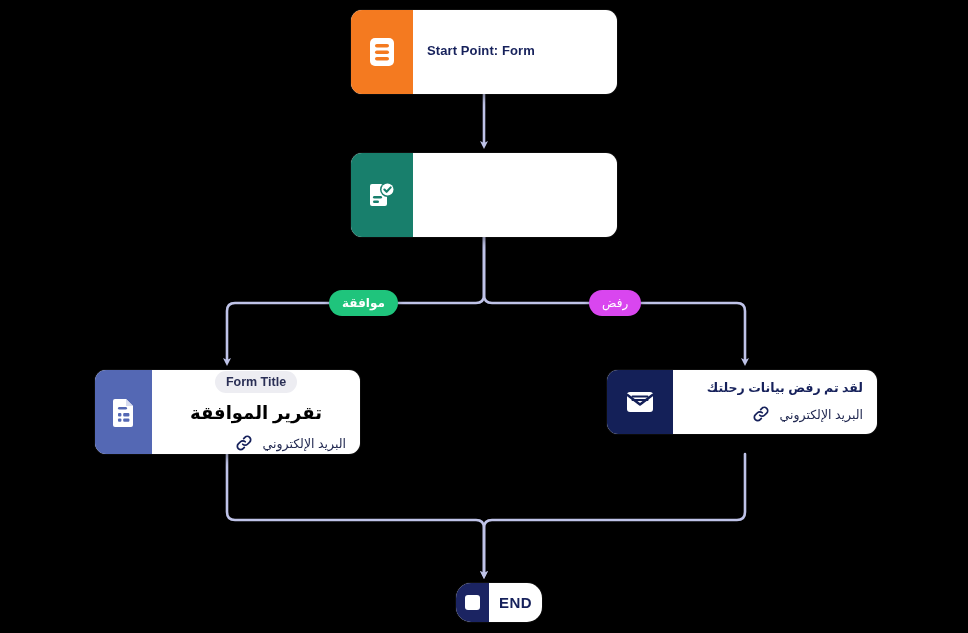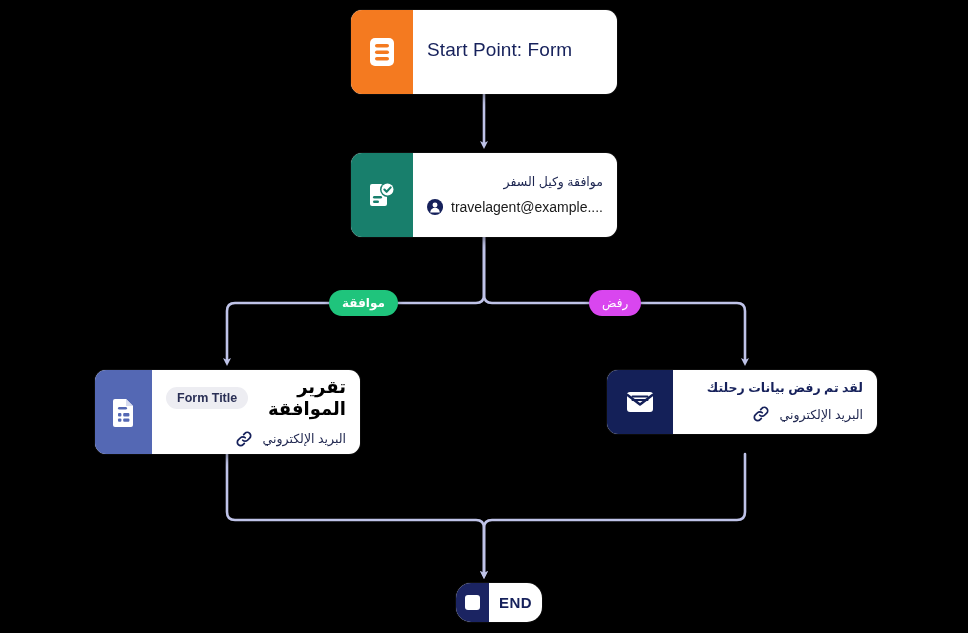--- a/index.html
+++ b/index.html
@@ -44,21 +44,21 @@
     flex-direction:column;
     justify-content:center;
     padding:0 14px;
     min-width:0;
   }
 
   
   #node-start{ left:351px; top:10px; width:266px; height:84px; }
   #node-start .node-icon{ width:62px; background:#F47A20; }
   #node-start .title{
-    font-size:19px; font-weight:normal; color:#16215B;
+    font-size:13px; font-weight:bold; color:#16215B;
     letter-spacing:.1px; margin-bottom:4px;
   }
   #node-start .subtitle{
     font-size:12.5px; color:#1c2550; direction:rtl; text-align:right;
   }
 
   
   #node-approval{ left:351px; top:153px; width:266px; height:84px; }
   #node-approval .node-icon{ width:62px; background:#187F6C; }
   #node-approval .ar-title{
@@ -69,21 +69,21 @@
     display:flex; align-items:center; gap:8px;
     font-size:14px; color:#1a1a1a;
     white-space:nowrap; overflow:hidden;
   }
 
   
   #node-approved{ left:95px; top:370px; width:265px; height:84px; }
   #node-approved .node-icon{ width:57px; background:#5468B4; }
   #node-approved .row-top{
     display:flex; align-items:center; justify-content:flex-end;
-    gap:9px; margin-bottom:9px;
+    gap:9px; margin-bottom:9px;flex-direction:column;
   }
   .chip{
     background:#EDEDF2; color:#2a2f55;
     font-size:12.5px; font-weight:bold;
     padding:4px 11px; border-radius:11px;
     white-space:nowrap;
   }
   #node-approved .ar-strong{
     font-size:18px; font-weight:bold; color:#000000;
     direction:rtl;
@@ -174,31 +174,20 @@
   <div class="node" id="node-approval">
     <div class="node-icon">
       <svg class="glyph" width="32" height="32" viewBox="0 0 32 32">
         <path d="M6 5 h13 a2 2 0 0 1 2 2 v18 a2 2 0 0 1 -2 2 h-13 a2 2 0 0 1 -2 -2 v-18 a2 2 0 0 1 2 -2 z" fill="#ffffff"></path>
         <rect x="7" y="17" width="9" height="2.6" rx="1.3" fill="#187F6C"></rect>
         <rect x="7" y="21.5" width="6" height="2.6" rx="1.3" fill="#187F6C"></rect>
         <circle cx="21.5" cy="10.5" r="7.5" fill="#187F6C"></circle>
         <circle cx="21.5" cy="10.5" r="6" fill="#ffffff"></circle>
         <path d="M18.4 10.6 l2.2 2.2 l4.1 -4.4" fill="none" stroke="#187F6C" stroke-width="2.1" stroke-linecap="round" stroke-linejoin="round"></path>
       </svg>
-    </div>
-    <div class="node-body">
-      <div class="ar-title">موافقة وكيل السفر</div>
-      <div class="email-row">
-        <svg class="glyph" width="20" height="20" viewBox="0 0 20 20">
-          <circle cx="10" cy="10" r="10" fill="#16215B"></circle>
-          <circle cx="10" cy="7.6" r="3.1" fill="#ffffff"></circle>
-          <path d="M4 17 a6 6 0 0 1 12 0 z" fill="#ffffff"></path>
-        </svg>
-        <span>travelagent@example....</span>
-      </div>
     </div>
   </div>
 
   <div class="pill" id="pill-approve">موافقة</div>
   <div class="pill" id="pill-reject">رفض</div>
 
   <div class="node" id="node-approved">
     <div class="node-icon">
       <svg class="glyph" width="30" height="32" viewBox="0 0 30 32">
         <path d="M6 3 h11 l7 7 v19 a2 2 0 0 1 -2 2 h-16 a2 2 0 0 1 -2 -2 v-24 a2 2 0 0 1 2 -2 z" fill="#ffffff"></path>

